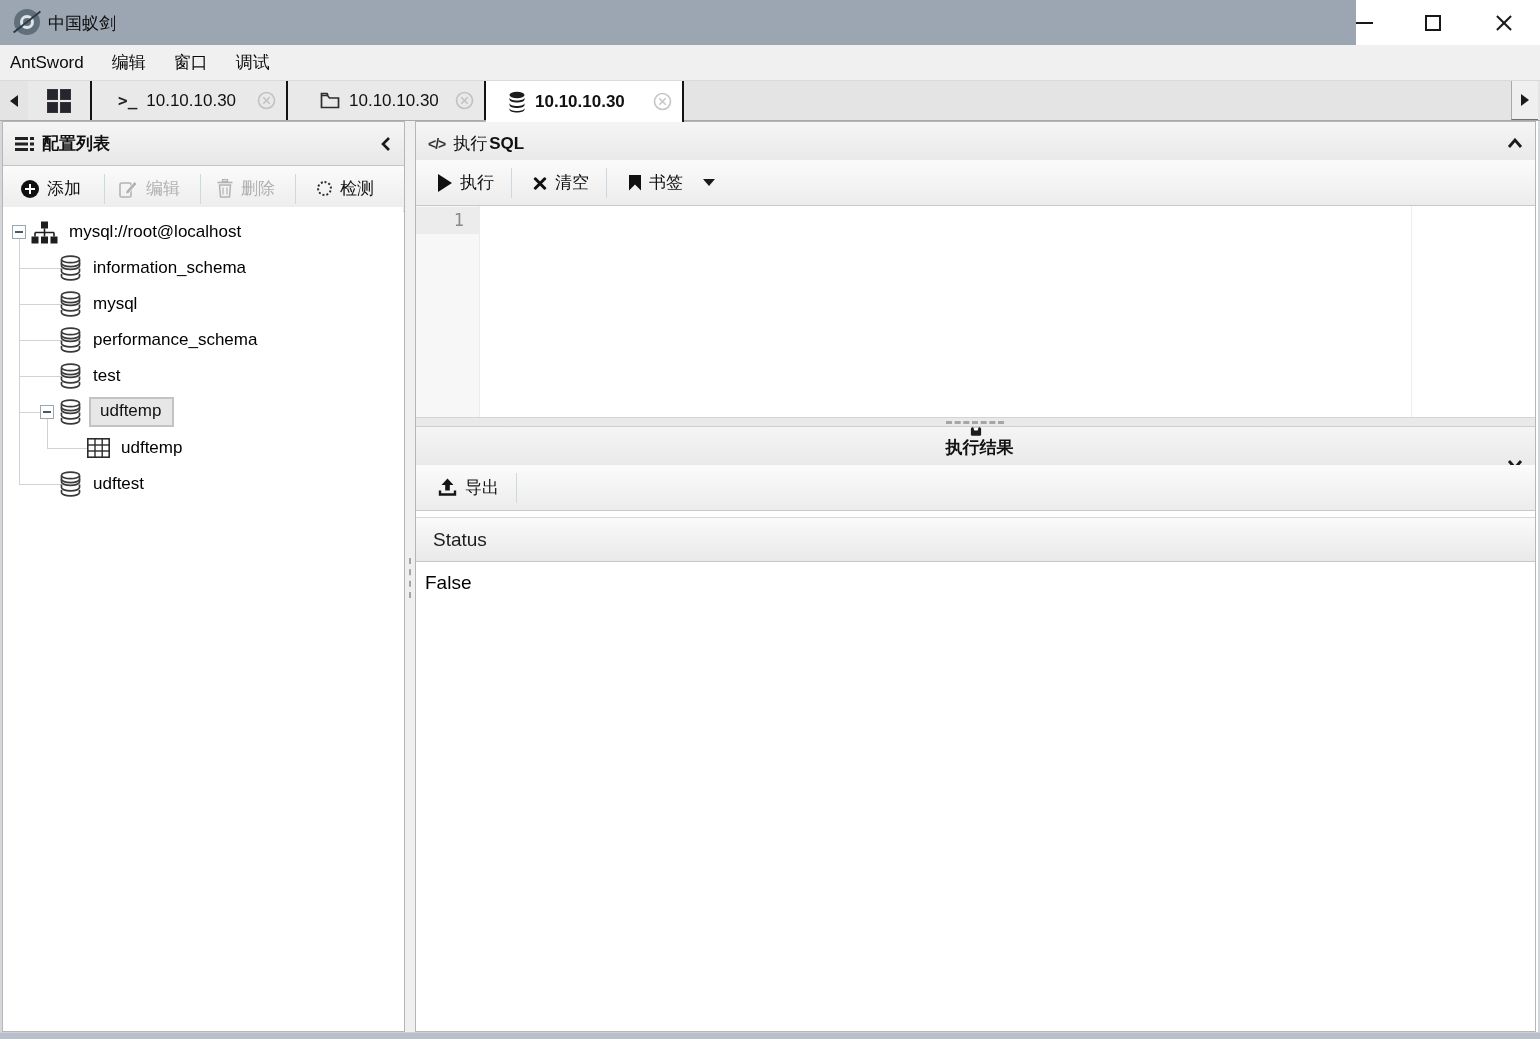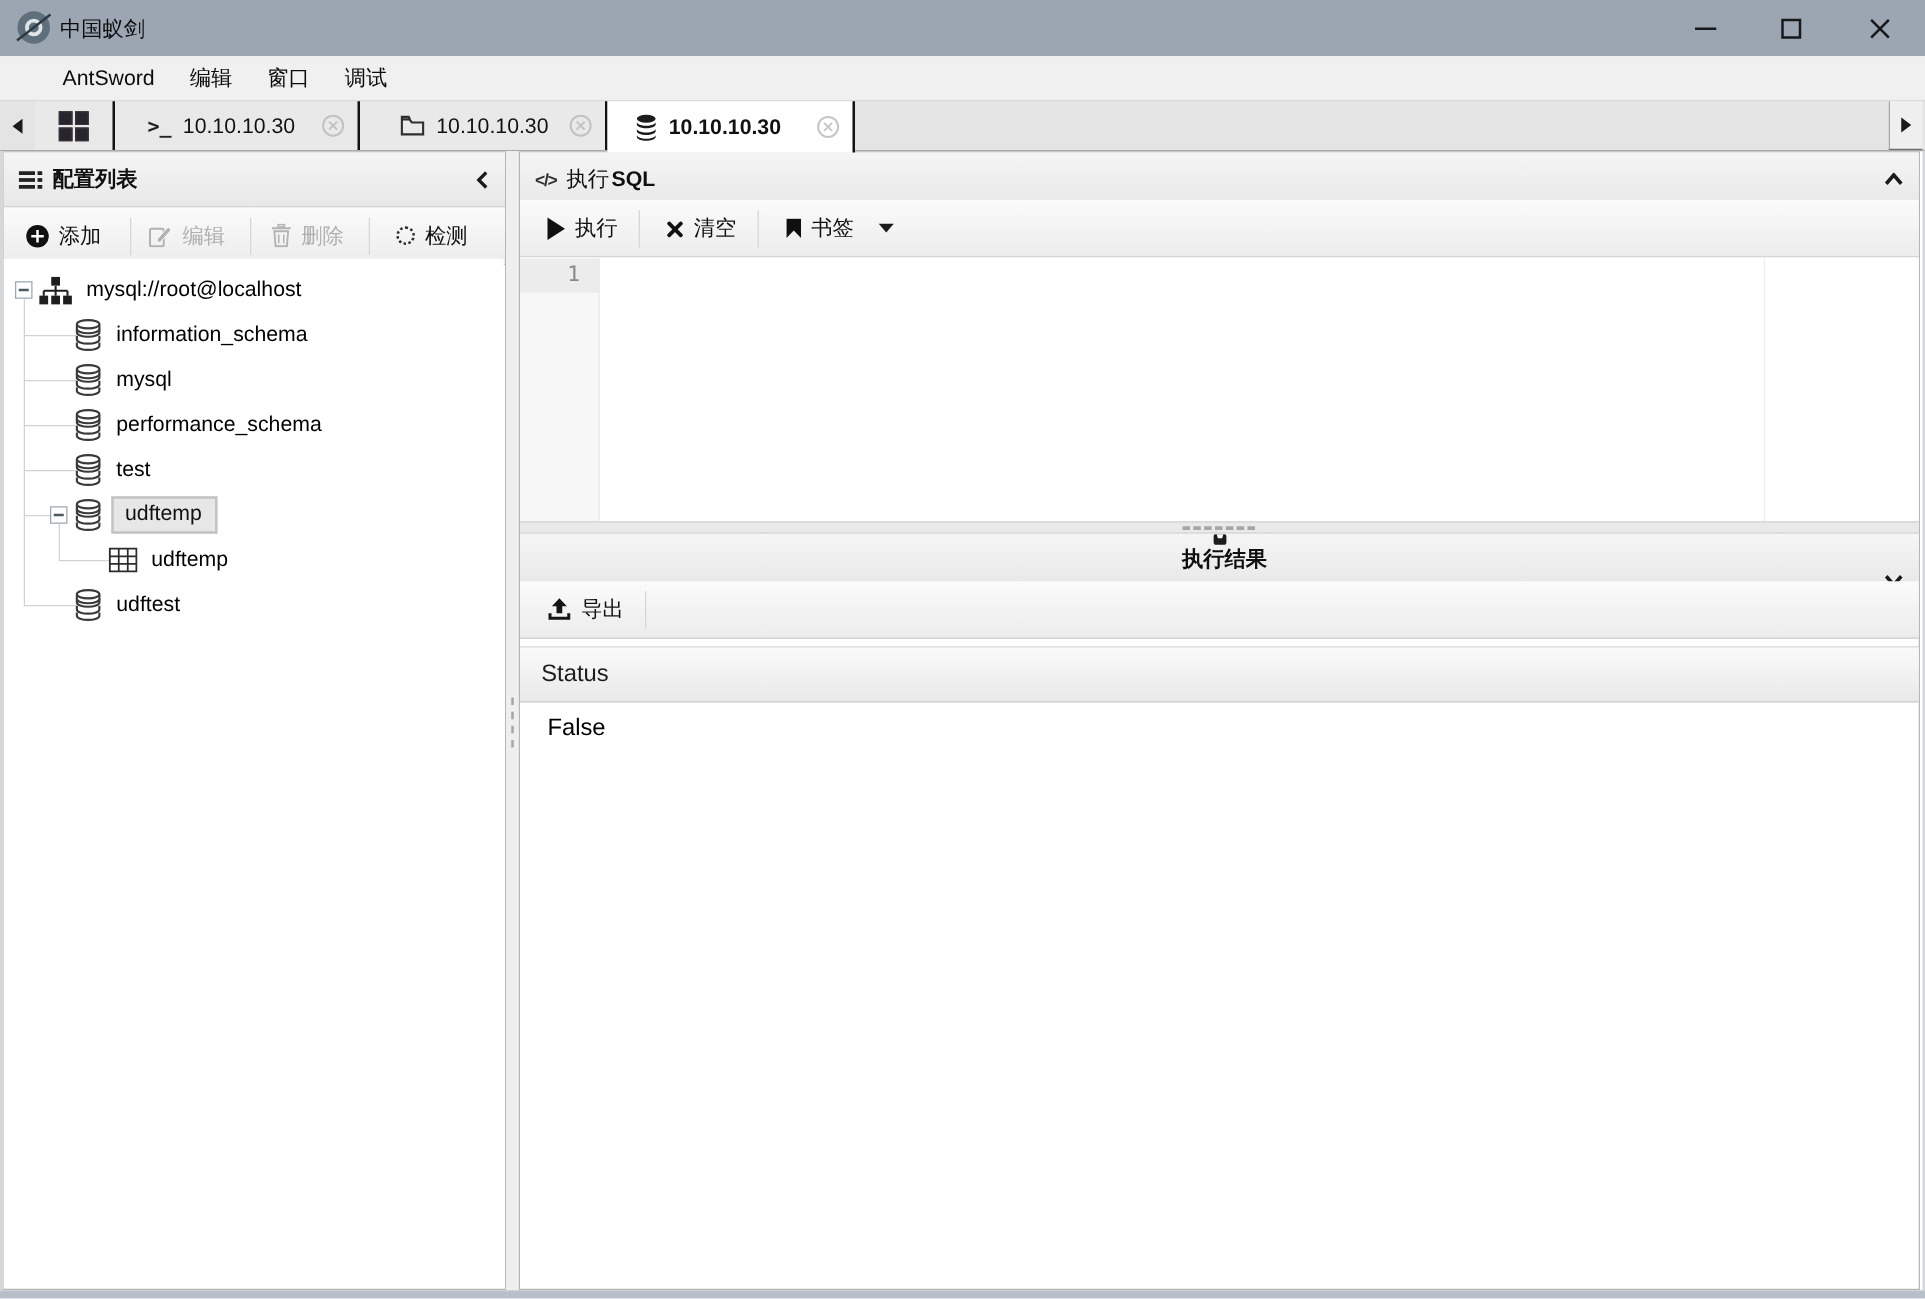--- a/index.html
+++ b/index.html
@@ -1,38 +1,38 @@
 <!DOCTYPE html>
 <html><head>
 <meta charset="utf-8">
 <style>
   * { margin:0; padding:0; box-sizing:border-box; }
   html,body { width:1540px; height:1039px; overflow:hidden; }
   body { font-family:"Liberation Sans","DejaVu Sans",sans-serif; background:#fff; color:#111; }
   .app { position:relative; width:1540px; height:1039px; background:#fff; overflow:hidden; }
 
   
-  .titlebar { position:absolute; left:0; top:0; width:1540px; height:45px; background:#9ca6b3; }
+  .titlebar { position:absolute; left:0; top:0; width:1356px; height:45px; background:#9ca6b3; }
   .logo { position:absolute; left:14px; top:9px; width:26px; height:26px; border-radius:50%; background:#5f707c; }
   .logo .ring { position:absolute; left:6px; top:6px; width:14px; height:14px; border:3px solid #dfe4e7; border-radius:50%; }
   .logo .slash { position:absolute; left:-4px; top:12px; width:34px; height:2px; background:#2e3a43; transform:rotate(-38deg); }
   .win-title { position:absolute; left:48px; top:12px; font-size:17px; color:#0c0c0c; }
   .wc { position:absolute; top:0; width:46px; height:45px; display:flex; align-items:center; justify-content:center; cursor:default; }
   .wc-min { left:1341px; } .wc-max { left:1410px; } .wc-close { left:1481px; }
   .wc-min .bar { width:17px; height:2px; background:#16181a; }
   .wc-max .box { width:16px; height:16px; border:2px solid #16181a; }
   .wc-close { position:absolute; }
   .xwrap { position:relative; width:20px; height:20px; }
   .xwrap .x1,.xwrap .x2 { position:absolute; left:0; top:9px; width:20px; height:2px; background:#16181a; }
   .xwrap .x1 { transform:rotate(45deg); } .xwrap .x2 { transform:rotate(-45deg); }
 
   
   .menubar { position:absolute; left:0; top:45px; width:1540px; height:35px; background:#f0f0f0; display:flex; align-items:center; padding-left:10px; }
   .menu-item { font-size:17px; padding:4px 10px; margin-right:8px; color:#0b0b0b; }
-  .menu-item:first-child { padding-left:0;margin-left:40px; }
+  .menu-item:first-child { padding-left:0; }
 
   
   .tabbar { position:absolute; left:0; top:80px; width:1540px; height:41px; background:#e4e4e4; border-top:1px solid #dadada; border-bottom:1px solid #a9a9a9; }
   .tscroll { position:absolute; top:0; height:39px; display:flex; align-items:center; justify-content:center; }
   .tscroll-left { left:0; width:28px; }
   .tscroll-right { left:1511px; width:27px; background:#efefef; border-left:1px solid #a9a9a9; border-bottom:1px solid #6f6f6f; }
   .tab { position:absolute; top:0; height:39px; display:flex; align-items:center; background:#e9e9e9; border-right:2px solid #131313; font-size:17px; }
   .tab-home { left:28px; width:64px; justify-content:center; }
   .tab-terminal { left:92px; width:196px; padding-left:26px; }
   .tab-files { left:288px; width:198px; padding-left:32px; }
@@ -80,21 +80,21 @@
   .gutter-active { position:absolute; left:0; top:1px; width:64px; height:27px; background:#ececec; }
   .lineno { position:absolute; right:15px; top:4px; font-family:"DejaVu Sans Mono",monospace; font-size:17px; color:#8a8a8a; }
   .codeline { position:absolute; left:70px; top:3px; font-family:"DejaVu Sans Mono",monospace; font-size:19px; line-height:26px; white-space:pre; color:#000; }
   .tok-kw { color:#770088; }
   .tok-str { color:#999900; }
   .cursor { display:inline-block; width:2px; height:21px; background:#111; vertical-align:-3px; }
   .editor-line-end { position:absolute; left:995px; top:0; width:1px; height:100%; background:#ededed; }
   .hdr-result { top:305px;flex-direction:column; }
   .tb-result { top:343px; }
   .status-header { position:absolute; left:0; right:0; top:395px; height:45px; background:linear-gradient(#fafafa,#e9e9e9); border-top:1px solid #d7d7d7; border-bottom:1px solid #c6c6c6; display:flex; align-items:center; padding-left:17px; font-size:19px; color:#1d1d1d; }
-  .status-row { position:absolute; left:0; right:0; top:440px; height:42px; display:flex; align-items:center; padding-left:22px; font-size:19px; color:#000; }
+  .status-row { position:absolute; left:0; right:0; top:440px; height:42px; display:flex; align-items:center; padding-left:9px; font-size:19px; color:#000; }
 
   
   .add-icon { width:18px; height:18px; border-radius:50%; background:#101010; position:relative; }
   .add-icon:before, .add-icon:after { content:""; position:absolute; background:#fff; }
   .add-icon:before { left:4px; top:8px; width:10px; height:2px; }
   .add-icon:after { left:8px; top:4px; width:2px; height:10px; }
   .spinner-icon { width:15px; height:15px; border:2px dotted #2a2a2a; border-radius:50%; }
   .clear-icon { position:relative; width:14px; height:14px; }
   .clear-icon:before, .clear-icon:after { content:""; position:absolute; left:-1px; top:6px; width:16px; height:3px; background:#111; border-radius:1px; }
   .clear-icon:before { transform:rotate(45deg); } .clear-icon:after { transform:rotate(-45deg); }

